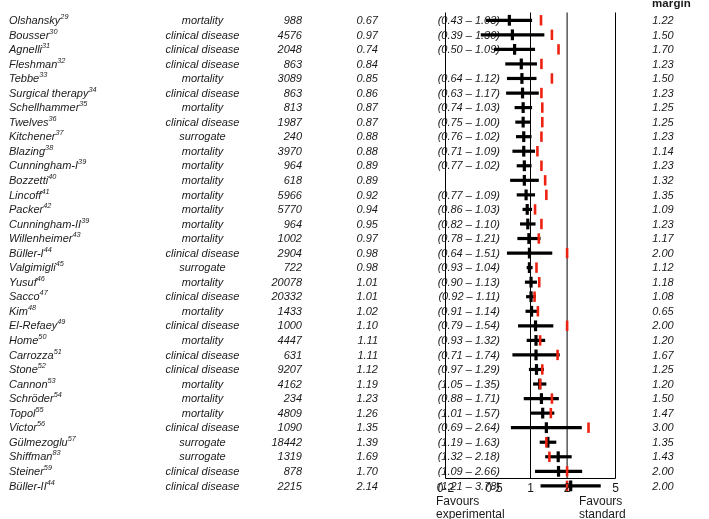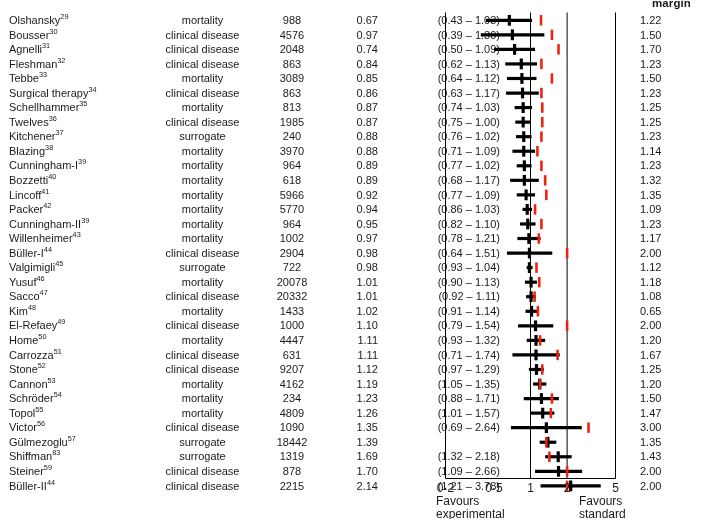--- a/index.html
+++ b/index.html
@@ -37,20 +37,21 @@
     position: absolute;
     left: 0;
     top: 13px;
     width: 709px;
   }
   .row {
     position: relative;
     height: 14.55px;
     line-height: 14.55px;
     white-space: nowrap;
+    font-style: italic;
   }
   .c {
     position: absolute;
     font-size: 11px;
     line-height: 14.55px;
     white-space: nowrap;
   }
   .c-study {
     left: 9px;
     text-align: left;
@@ -59,38 +60,38 @@
     font-size: 7.3px;
     vertical-align: super;
     line-height: 0;
   }
   .c-outcome {
     left: 140px;
     width: 125px;
     text-align: center;
   }
   .c-n {
-    left: 263px;
+    left: 244px;
     width: 58px;
-    text-align: center;
+    text-align: right;
   }
   .c-est {
     left: 340px;
     width: 38px;
     text-align: right;
   }
   .c-ci {
     left: 398px;
     width: 102px;
     text-align: right;
   }
   .c-margin {
     left: 640px;
     width: 46px;
-    text-align: left;
+    text-align: center;
   }
 
   
   .plot {
     position: absolute;
     left: 0;
     top: 0;
     width: 709px;
     height: 519px;
     pointer-events: none;
@@ -160,21 +161,20 @@
         <div class="c c-n">2048</div>
         <div class="c c-est">0.74</div>
         <div class="c c-ci">(0.50 – 1.09)</div>
         <div class="c c-margin">1.70</div>
       </div>
       <div class="row">
         <div class="c c-study">Fleshman<sup>32</sup></div>
         <div class="c c-outcome">clinical disease</div>
         <div class="c c-n">863</div>
         <div class="c c-est">0.84</div>
-        <div class="c c-ci">(0.62 – 1.13)</div>
         <div class="c c-margin">1.23</div>
       </div>
       <div class="row">
         <div class="c c-study">Tebbe<sup>33</sup></div>
         <div class="c c-outcome">mortality</div>
         <div class="c c-n">3089</div>
         <div class="c c-est">0.85</div>
         <div class="c c-ci">(0.64 – 1.12)</div>
         <div class="c c-margin">1.50</div>
       </div>
@@ -190,21 +190,21 @@
         <div class="c c-study">Schellhammer<sup>35</sup></div>
         <div class="c c-outcome">mortality</div>
         <div class="c c-n">813</div>
         <div class="c c-est">0.87</div>
         <div class="c c-ci">(0.74 – 1.03)</div>
         <div class="c c-margin">1.25</div>
       </div>
       <div class="row">
         <div class="c c-study">Twelves<sup>36</sup></div>
         <div class="c c-outcome">clinical disease</div>
-        <div class="c c-n">1985</div>
+        <div class="c c-n">1987</div>
         <div class="c c-est">0.87</div>
         <div class="c c-ci">(0.75 – 1.00)</div>
         <div class="c c-margin">1.25</div>
       </div>
       <div class="row">
         <div class="c c-study">Kitchener<sup>37</sup></div>
         <div class="c c-outcome">surrogate</div>
         <div class="c c-n">240</div>
         <div class="c c-est">0.88</div>
         <div class="c c-ci">(0.76 – 1.02)</div>
@@ -224,21 +224,20 @@
         <div class="c c-n">964</div>
         <div class="c c-est">0.89</div>
         <div class="c c-ci">(0.77 – 1.02)</div>
         <div class="c c-margin">1.23</div>
       </div>
       <div class="row">
         <div class="c c-study">Bozzetti<sup>40</sup></div>
         <div class="c c-outcome">mortality</div>
         <div class="c c-n">618</div>
         <div class="c c-est">0.89</div>
-        <div class="c c-ci">(0.68 – 1.17)</div>
         <div class="c c-margin">1.32</div>
       </div>
       <div class="row">
         <div class="c c-study">Lincoff<sup>41</sup></div>
         <div class="c c-outcome">mortality</div>
         <div class="c c-n">5966</div>
         <div class="c c-est">0.92</div>
         <div class="c c-ci">(0.77 – 1.09)</div>
         <div class="c c-margin">1.35</div>
       </div>
@@ -368,20 +367,21 @@
         <div class="c c-n">1090</div>
         <div class="c c-est">1.35</div>
         <div class="c c-ci">(0.69 – 2.64)</div>
         <div class="c c-margin">3.00</div>
       </div>
       <div class="row">
         <div class="c c-study">Gülmezoglu<sup>57</sup></div>
         <div class="c c-outcome">surrogate</div>
         <div class="c c-n">18442</div>
         <div class="c c-est">1.39</div>
+        <div class="c c-ci">(1.19 – 1.63)</div>
         <div class="c c-margin">1.35</div>
       </div>
       <div class="row">
         <div class="c c-study">Shiffman<sup>83</sup></div>
         <div class="c c-outcome">surrogate</div>
         <div class="c c-n">1319</div>
         <div class="c c-est">1.69</div>
         <div class="c c-ci">(1.32 – 2.18)</div>
         <div class="c c-margin">1.43</div>
       </div>

